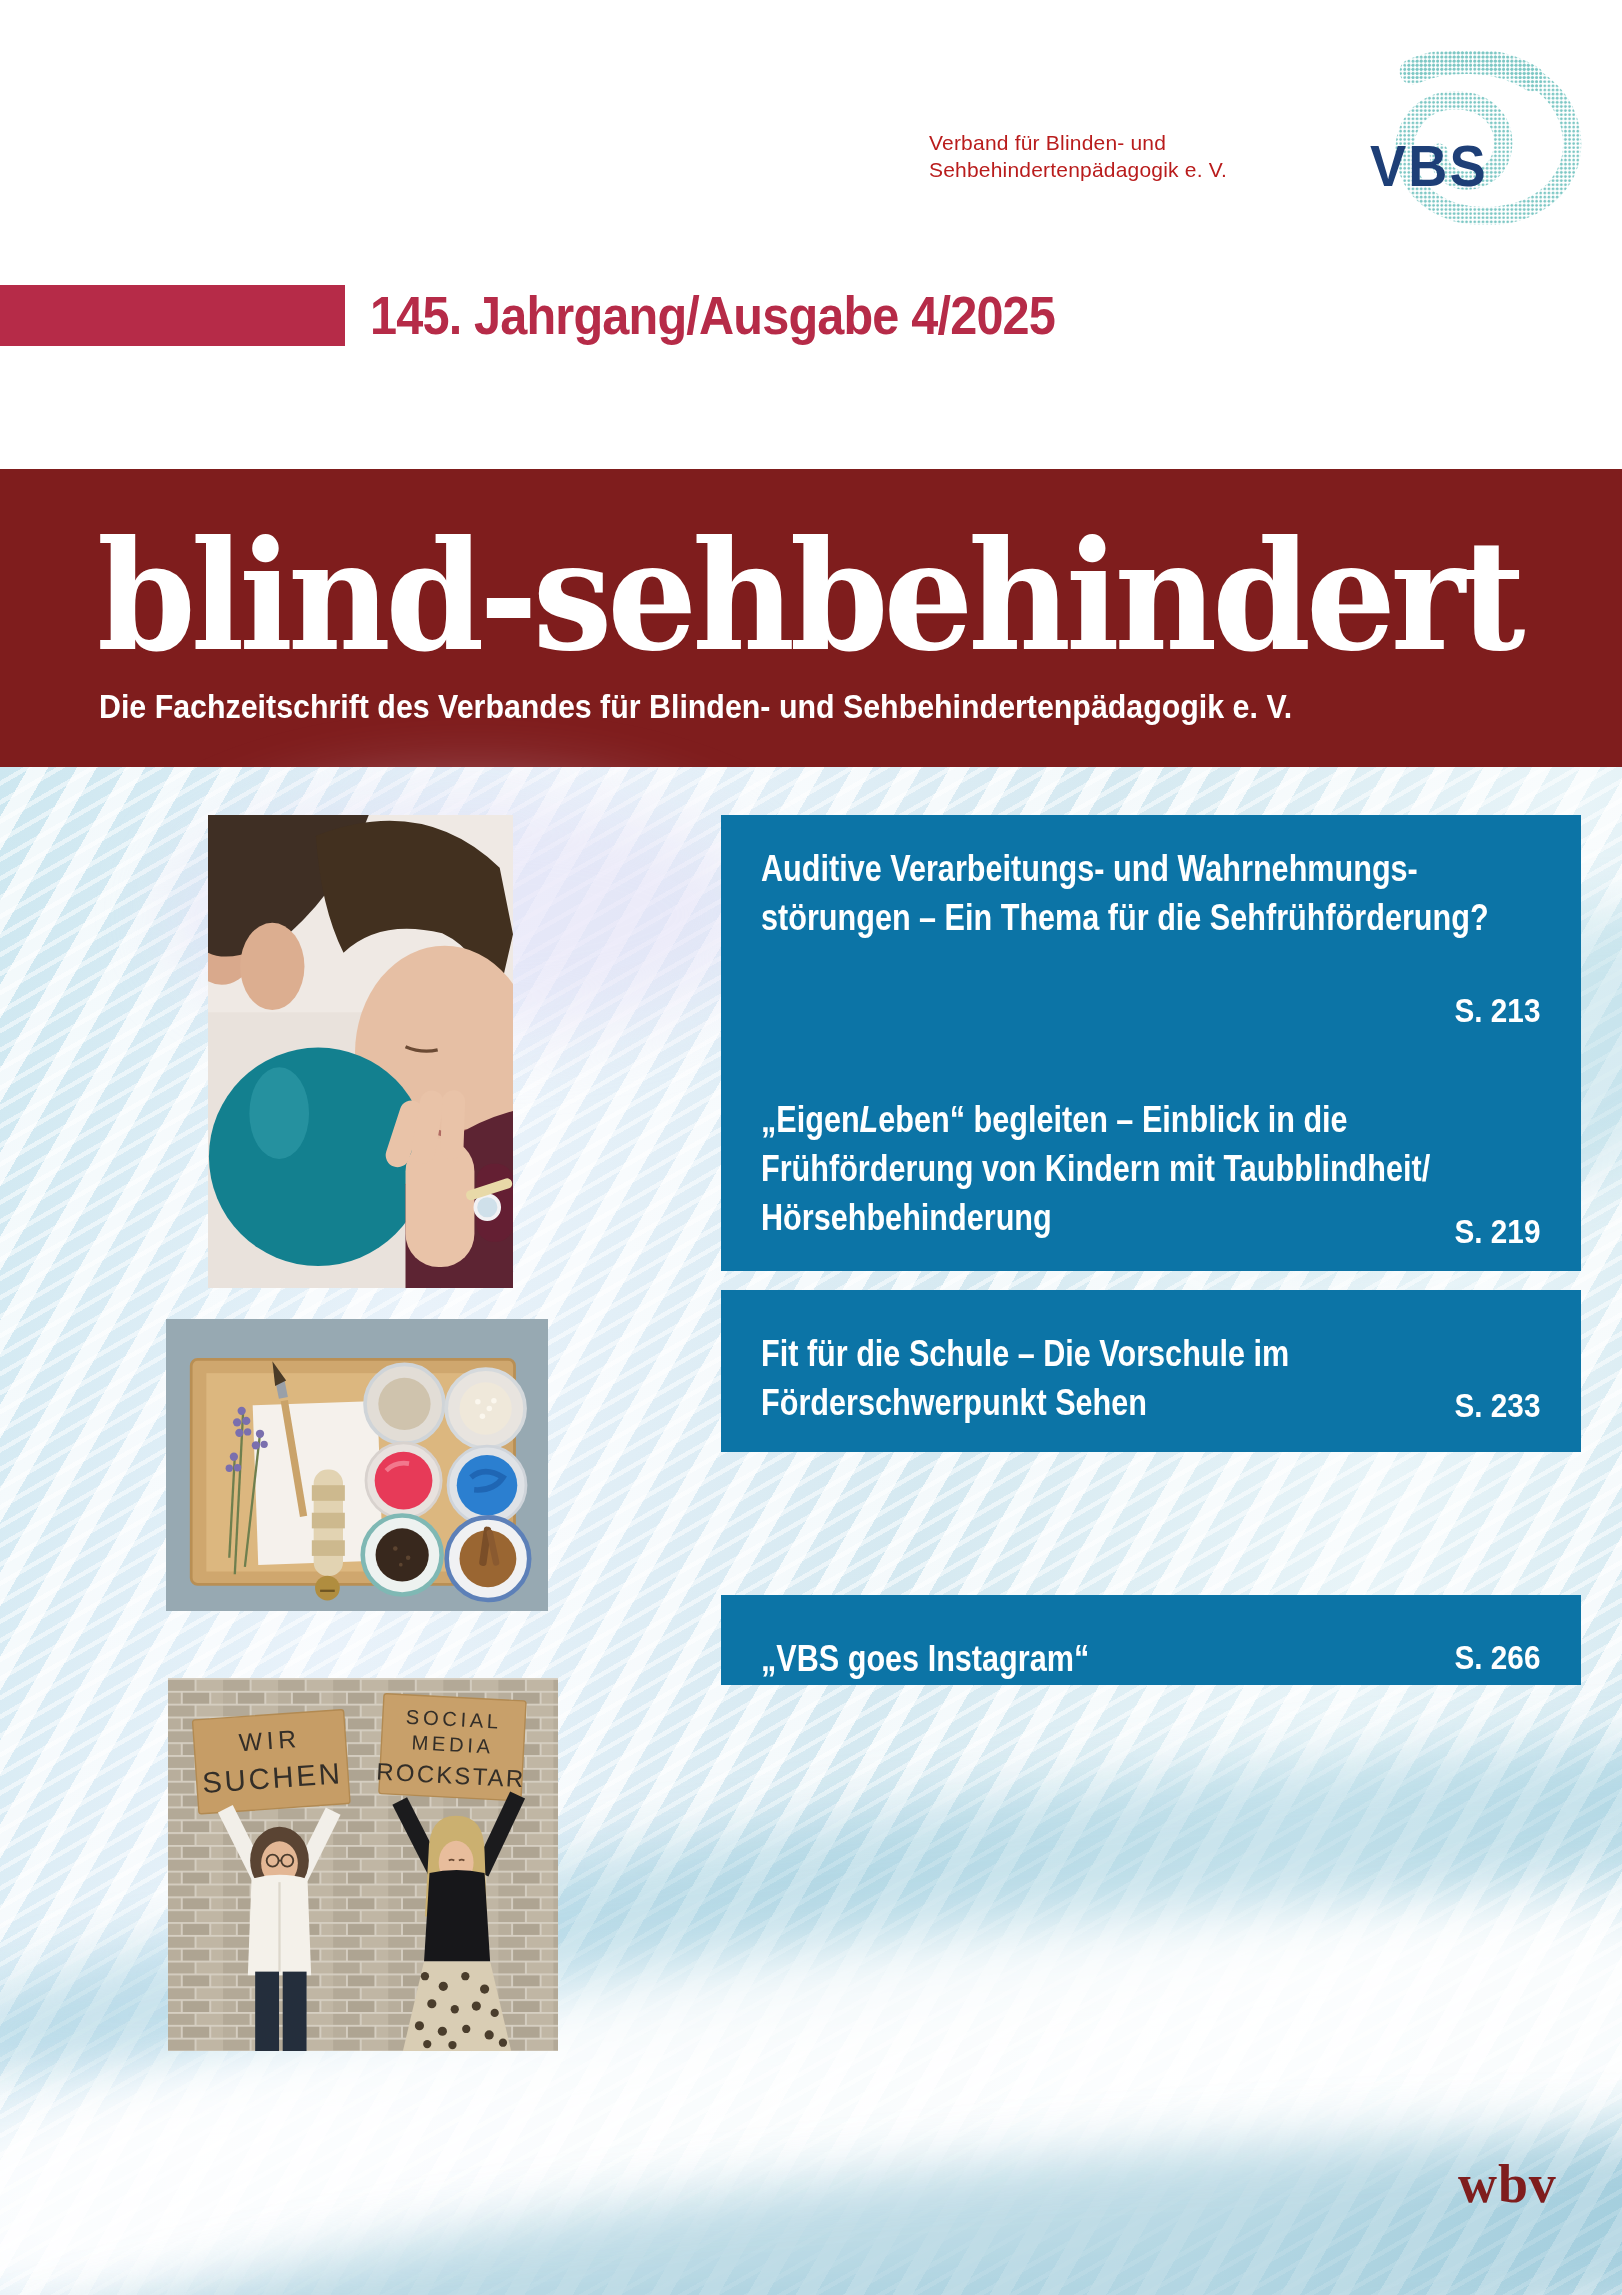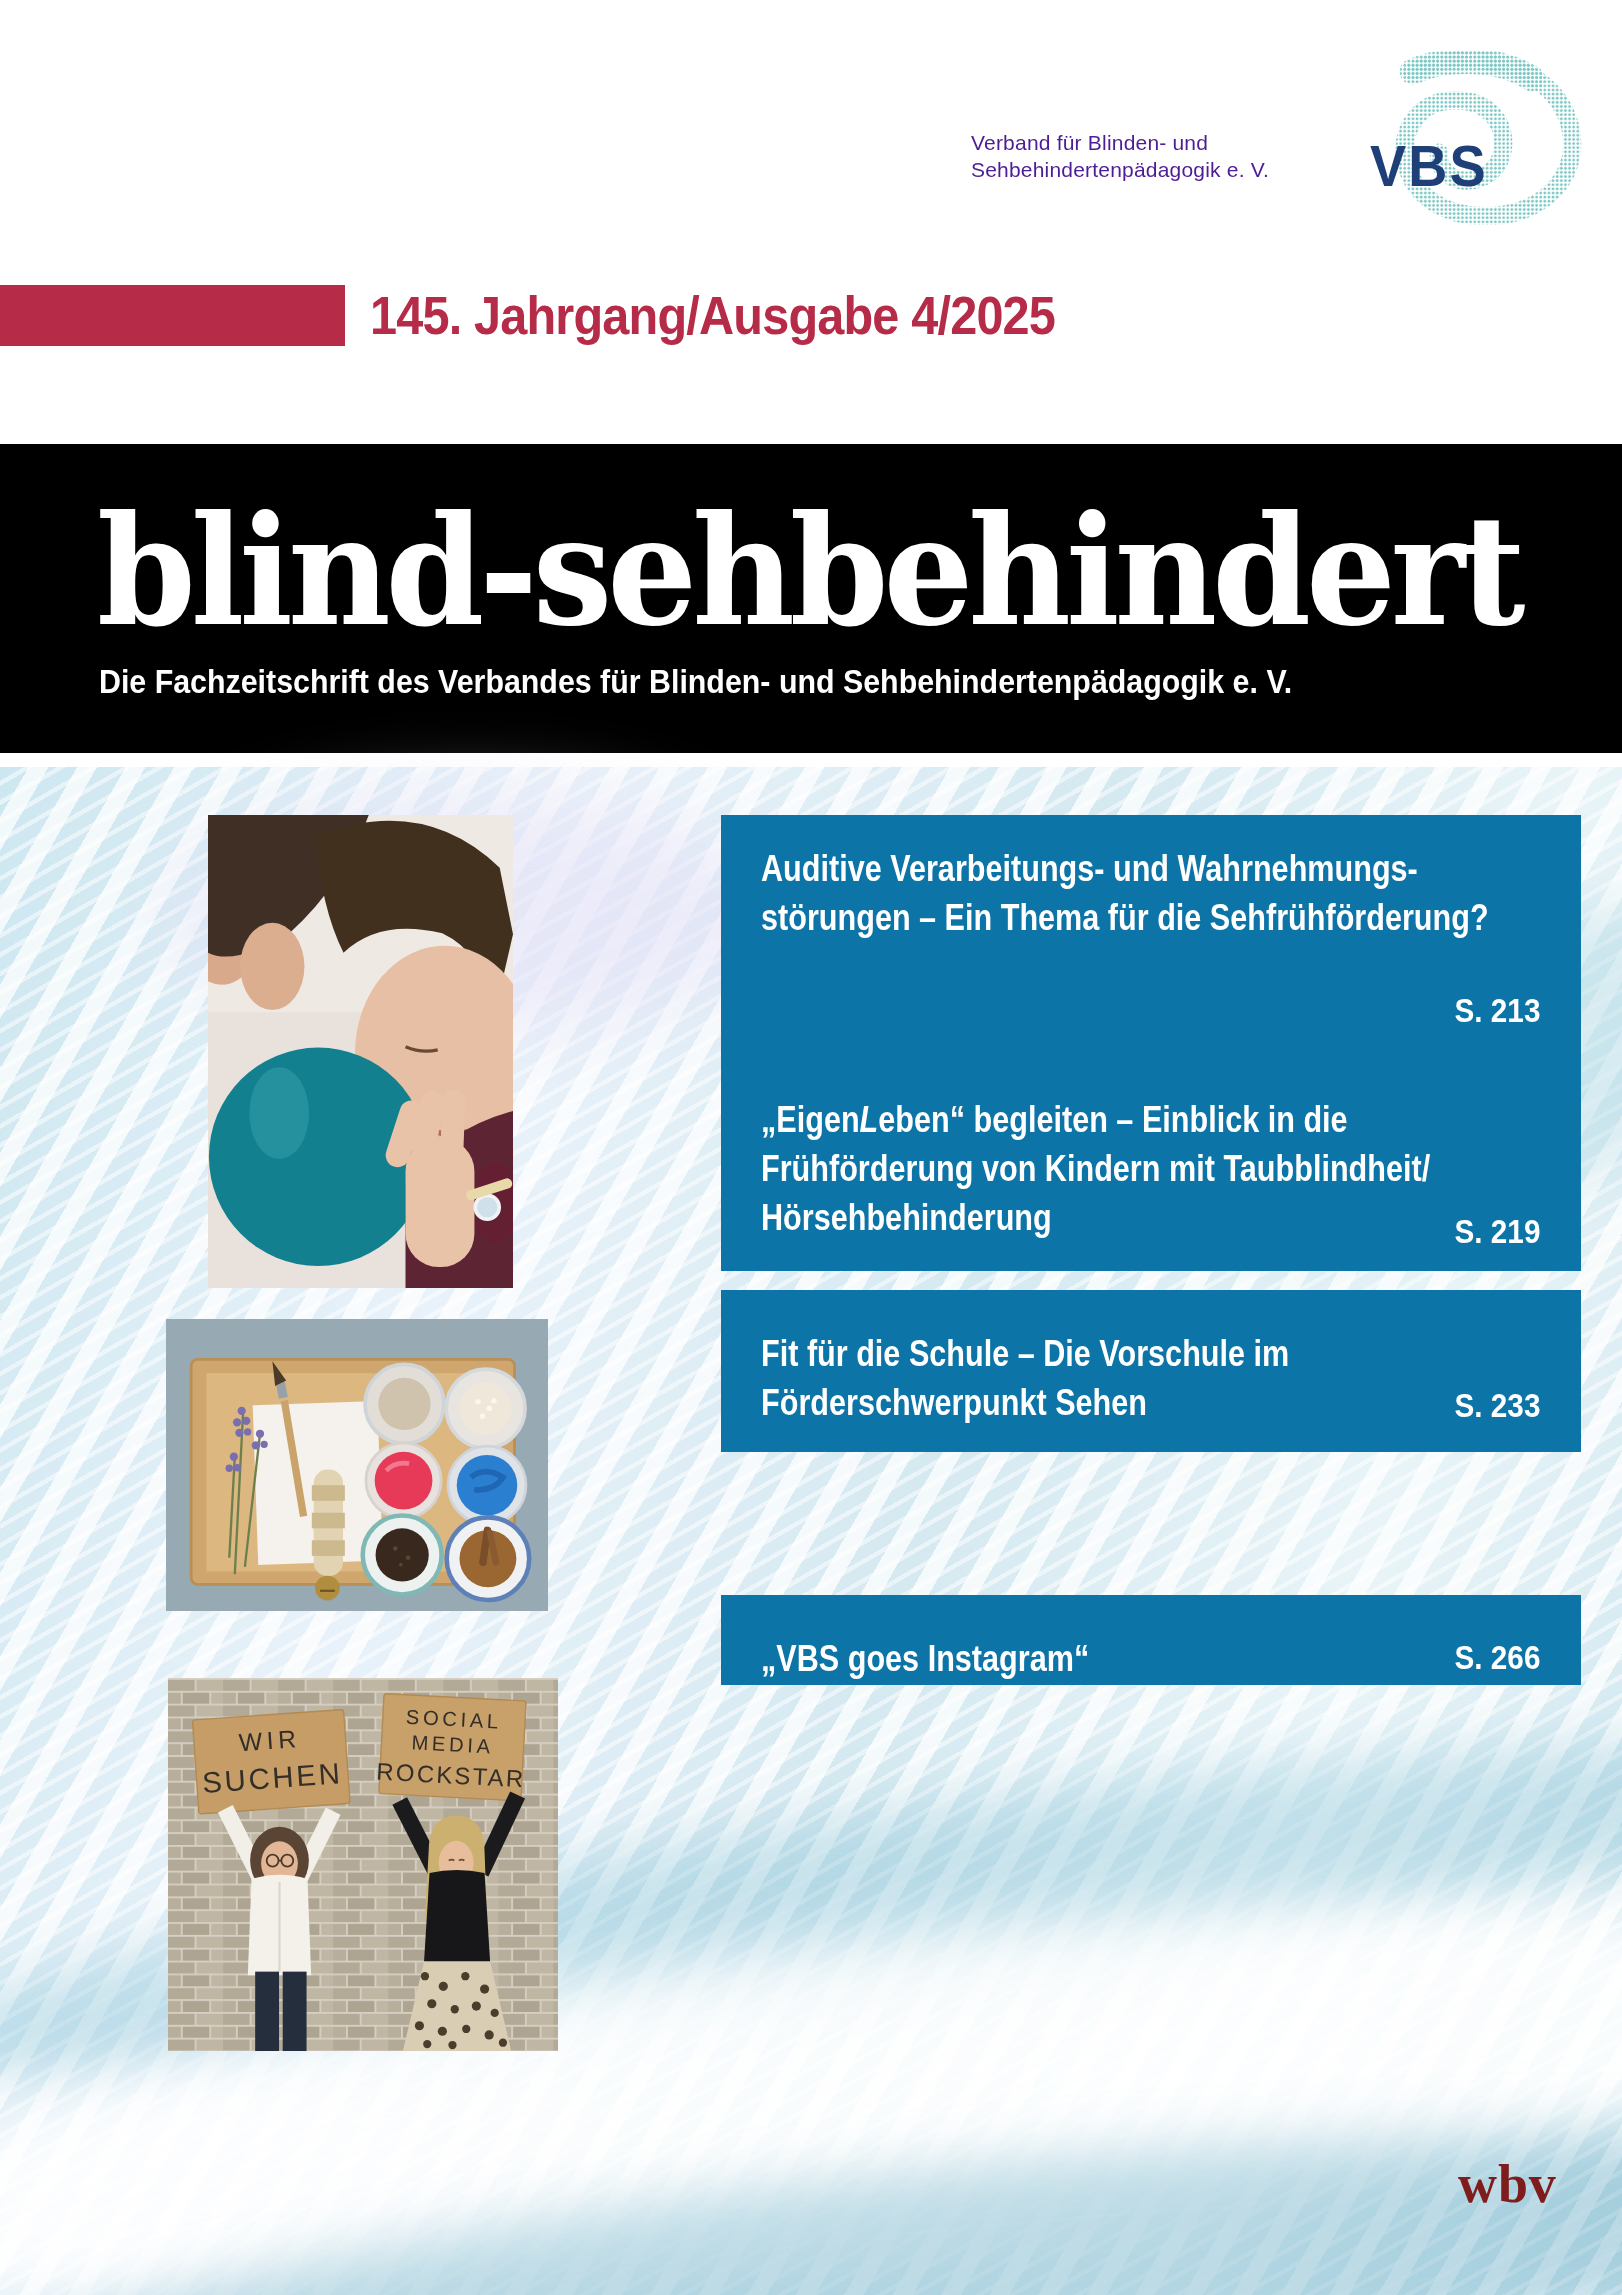--- a/index.html
+++ b/index.html
@@ -1,29 +1,29 @@
 <!DOCTYPE html>
 <html style="font-size:7.3px"><head>
 <meta charset="utf-8">
 <style>
   html,body{margin:0;padding:0;background:#ffffff;}
   .page{position:relative;width:1623px;height:2295px;overflow:hidden;background:#ffffff;
         font-family:"Liberation Sans",sans-serif;}
   
-  .publisher{position:absolute;left:971px;top:129px;font-size:21px;line-height:27px;
-             color:#4c1d95;letter-spacing:0.2px;}
+  .publisher{position:absolute;left:929px;top:129px;font-size:21px;line-height:27px;
+             color:#b91c1c;letter-spacing:0.2px;}
   .vbs-eye{position:absolute;left:1357px;top:51px;width:230px;height:174px;}
   .vbs-acronym{position:absolute;left:1370px;top:133px;font-size:57px;font-weight:bold;
                color:#1e3f77;letter-spacing:2.3px;transform:scaleX(.95);transform-origin:0 0;}
   .issue-block{position:absolute;left:0;top:285px;width:345px;height:61px;background:#b62b48;}
   .issue-text{position:absolute;left:370px;top:284px;font-size:54px;font-weight:bold;
               color:#b62b48;letter-spacing:-0.9px;white-space:nowrap;
               transform:scaleX(.9);transform-origin:0 0;}
   
-  .banner{position:absolute;left:0;top:444px;width:1623px;height:309px;background:#000000;}
+  .banner{position:absolute;left:0;top:469px;width:1623px;height:309px;background:#7f1d1d;}
   .banner h1{position:absolute;left:97px;top:51px;margin:0;font-family:"DejaVu Serif",serif;
              font-weight:bold;font-size:152px;line-height:1;color:#ffffff;letter-spacing:-5.5px;
              white-space:nowrap;transform:scaleX(.93);transform-origin:0 0;}
   .banner p{position:absolute;left:99px;top:219px;margin:0;font-size:33px;color:#ffffff;
             font-weight:bold;white-space:nowrap;transform:scaleX(.92);transform-origin:0 0;}
   
   .bg-lower{position:absolute;left:0;top:767px;width:1623px;height:1528px;
     background:
       repeating-linear-gradient(150deg, rgba(255,255,255,0) 0 12px, rgba(255,255,255,.50) 12px 16.5px),
       repeating-linear-gradient(120deg, rgba(255,255,255,0) 0 25px, rgba(255,255,255,.75) 25px 42px),

